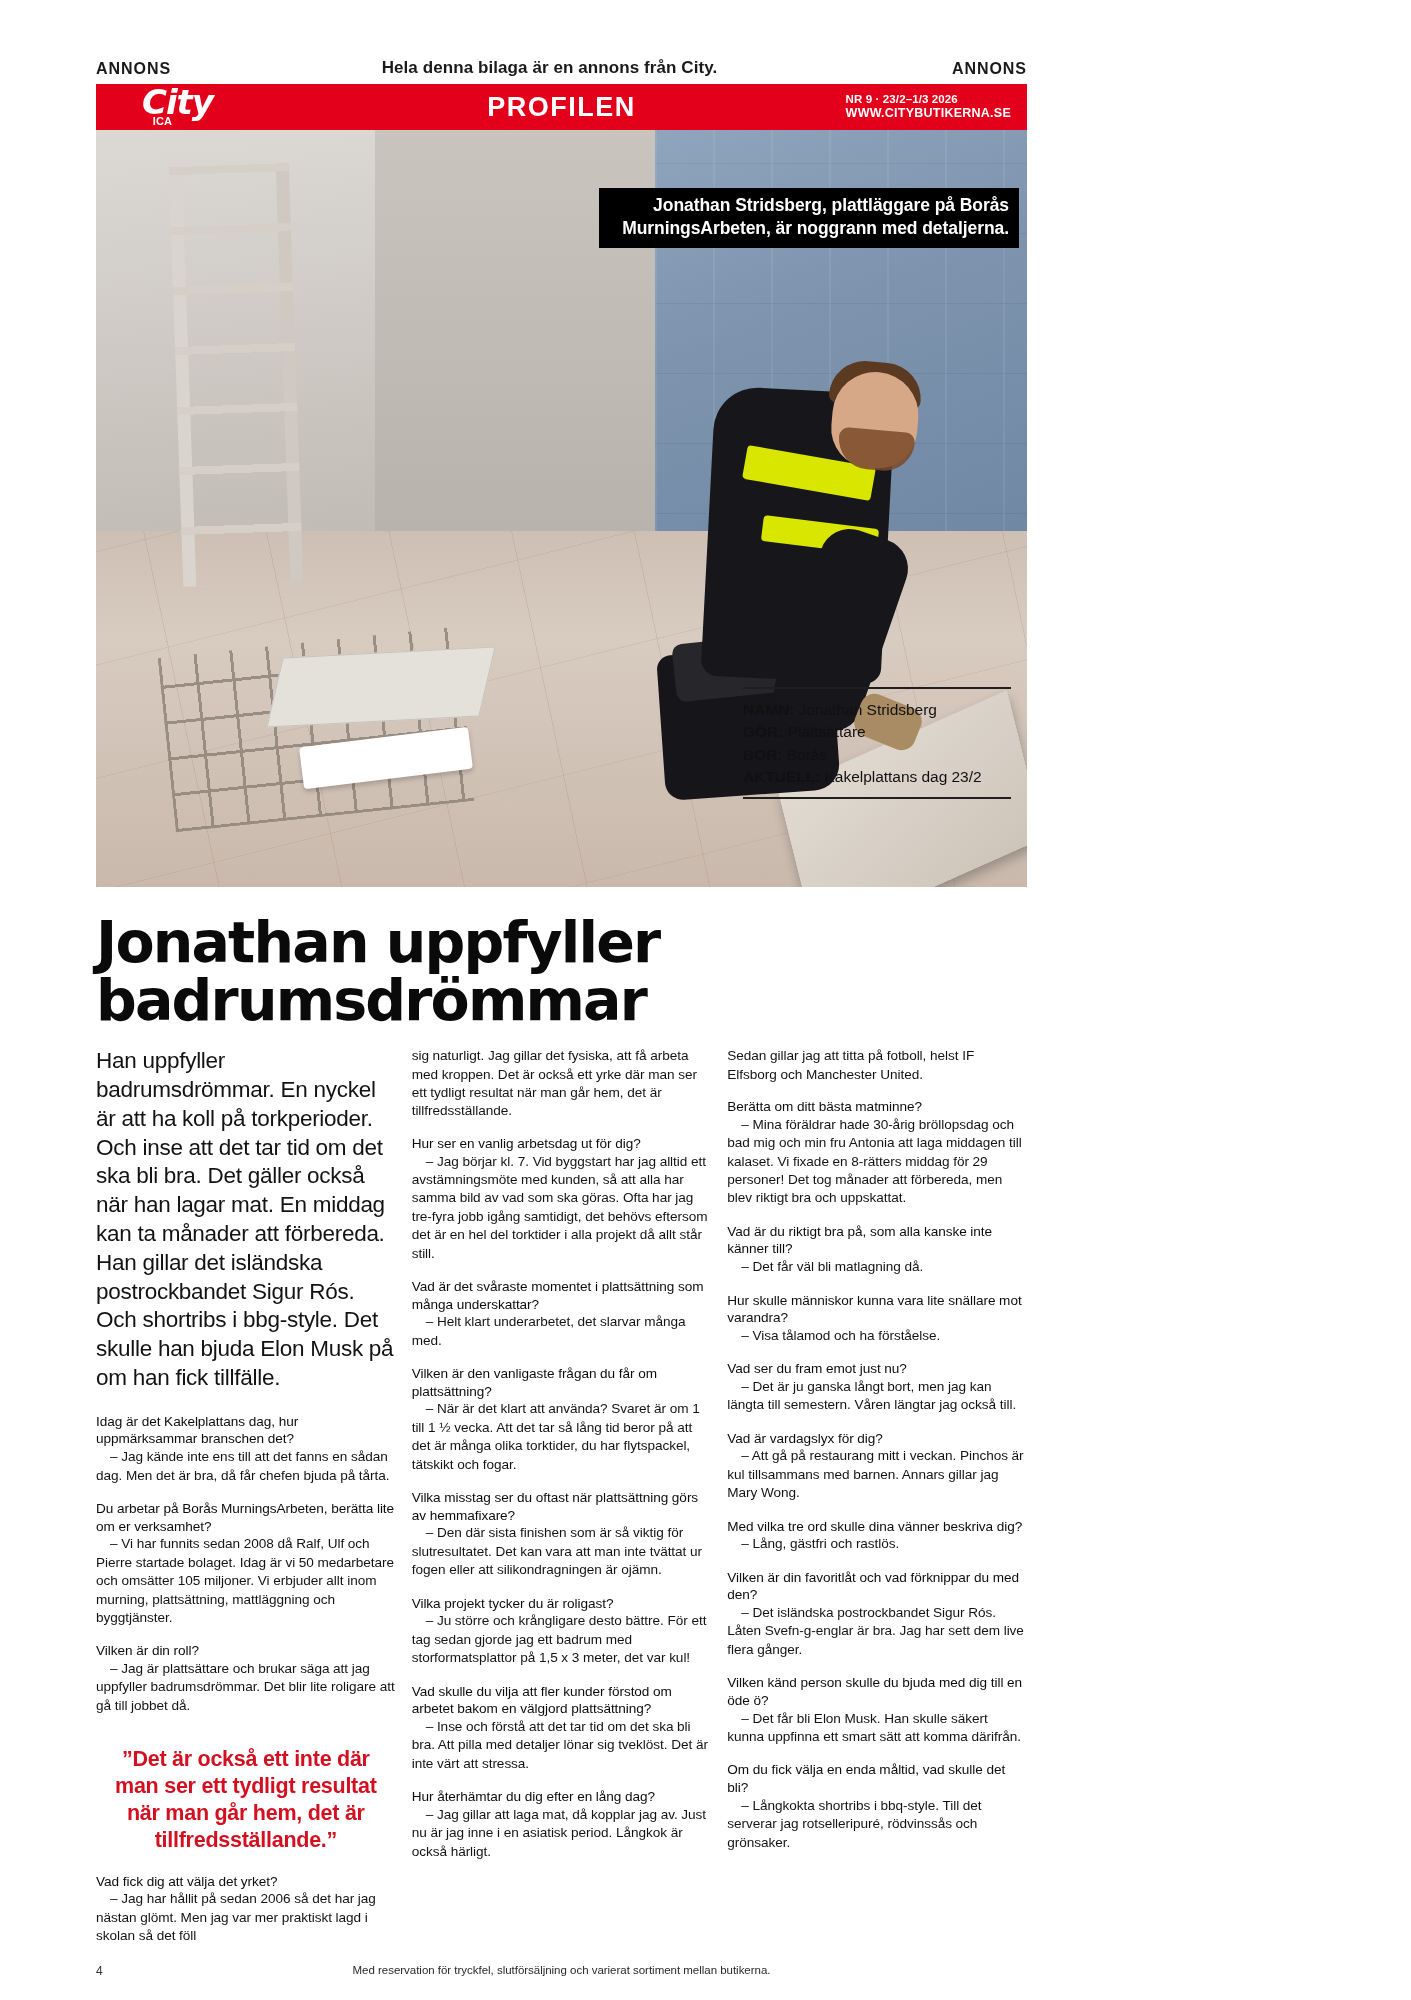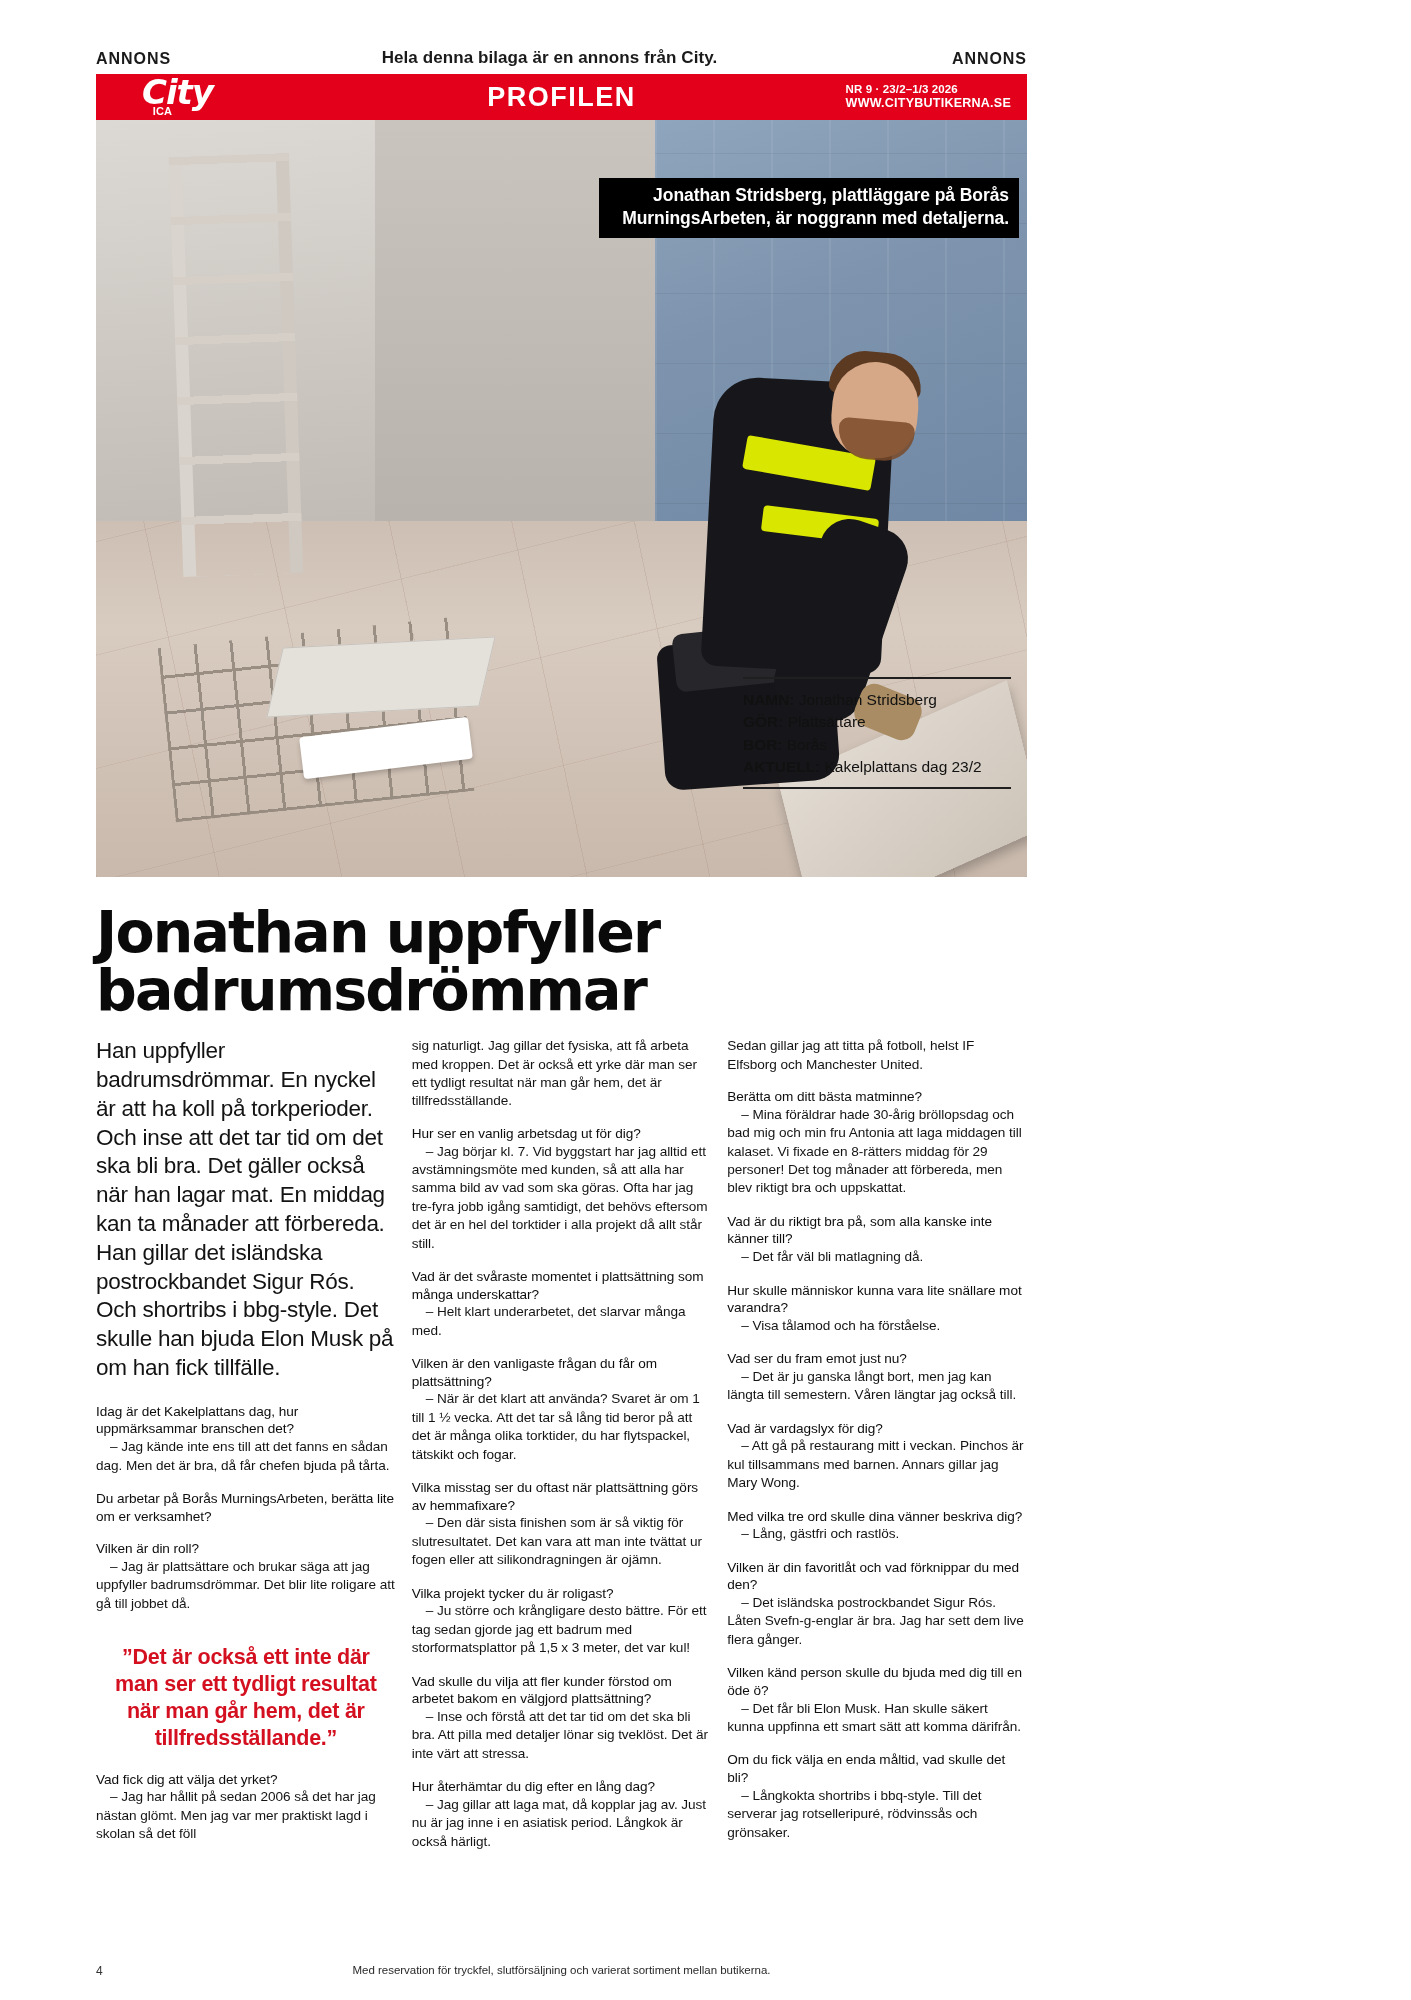--- a/index.html
+++ b/index.html
@@ -10,21 +10,21 @@
     background: #ffffff;
     font-family: "Liberation Sans", sans-serif;
     color: #111111;
     overflow: hidden;
   }
 
   .page {
     position: relative;
     width: 1123px;
     height: 2000px;
-    padding: 2px 96px;
+    padding: 12px 96px;
   }
 
   
   .annons-bar {
     display: flex;
     align-items: flex-end;
     justify-content: space-between;
     height: 72px;
     padding-bottom: 6px;
   }
@@ -389,20 +389,21 @@
 
     <div class="col">
       <div class="lead">Han uppfyller badrumsdrömmar. En nyckel är att ha koll på torkperioder. Och inse att det tar tid om det ska bli bra. Det gäller också när han lagar mat. En middag kan ta månader att förbereda. Han gillar det isländska postrockbandet Sigur Rós. Och shortribs i bbg-style. Det skulle han bjuda Elon Musk på om han fick tillfälle.</div>
 
       <div class="qa">
         <div class="q">Idag är det Kakelplattans dag, hur uppmärksammar branschen det?</div>
         <div class="a">– Jag kände inte ens till att det fanns en sådan dag. Men det är bra, då får chefen bjuda på tårta.</div>
       </div>
       <div class="qa">
         <div class="q">Du arbetar på Borås MurningsArbeten, berätta lite om er verksamhet?</div>
+        <div class="a">– Vi har funnits sedan 2008 då Ralf, Ulf och Pierre startade bolaget. Idag är vi 50 medarbetare och omsätter 105 miljoner. Vi erbjuder allt inom murning, plattsättning, mattläggning och byggtjänster.</div>
       </div>
       <div class="qa">
         <div class="q">Vilken är din roll?</div>
         <div class="a">– Jag är plattsättare och brukar säga att jag uppfyller badrumsdrömmar. Det blir lite roligare att gå till jobbet då.</div>
       </div>
 
       <div class="pullquote">”Det är också ett inte där man ser ett tydligt resultat när man går hem, det är tillfredsställande.”</div>
 
       <div class="qa">
         <div class="q">Vad fick dig att välja det yrket?</div>

